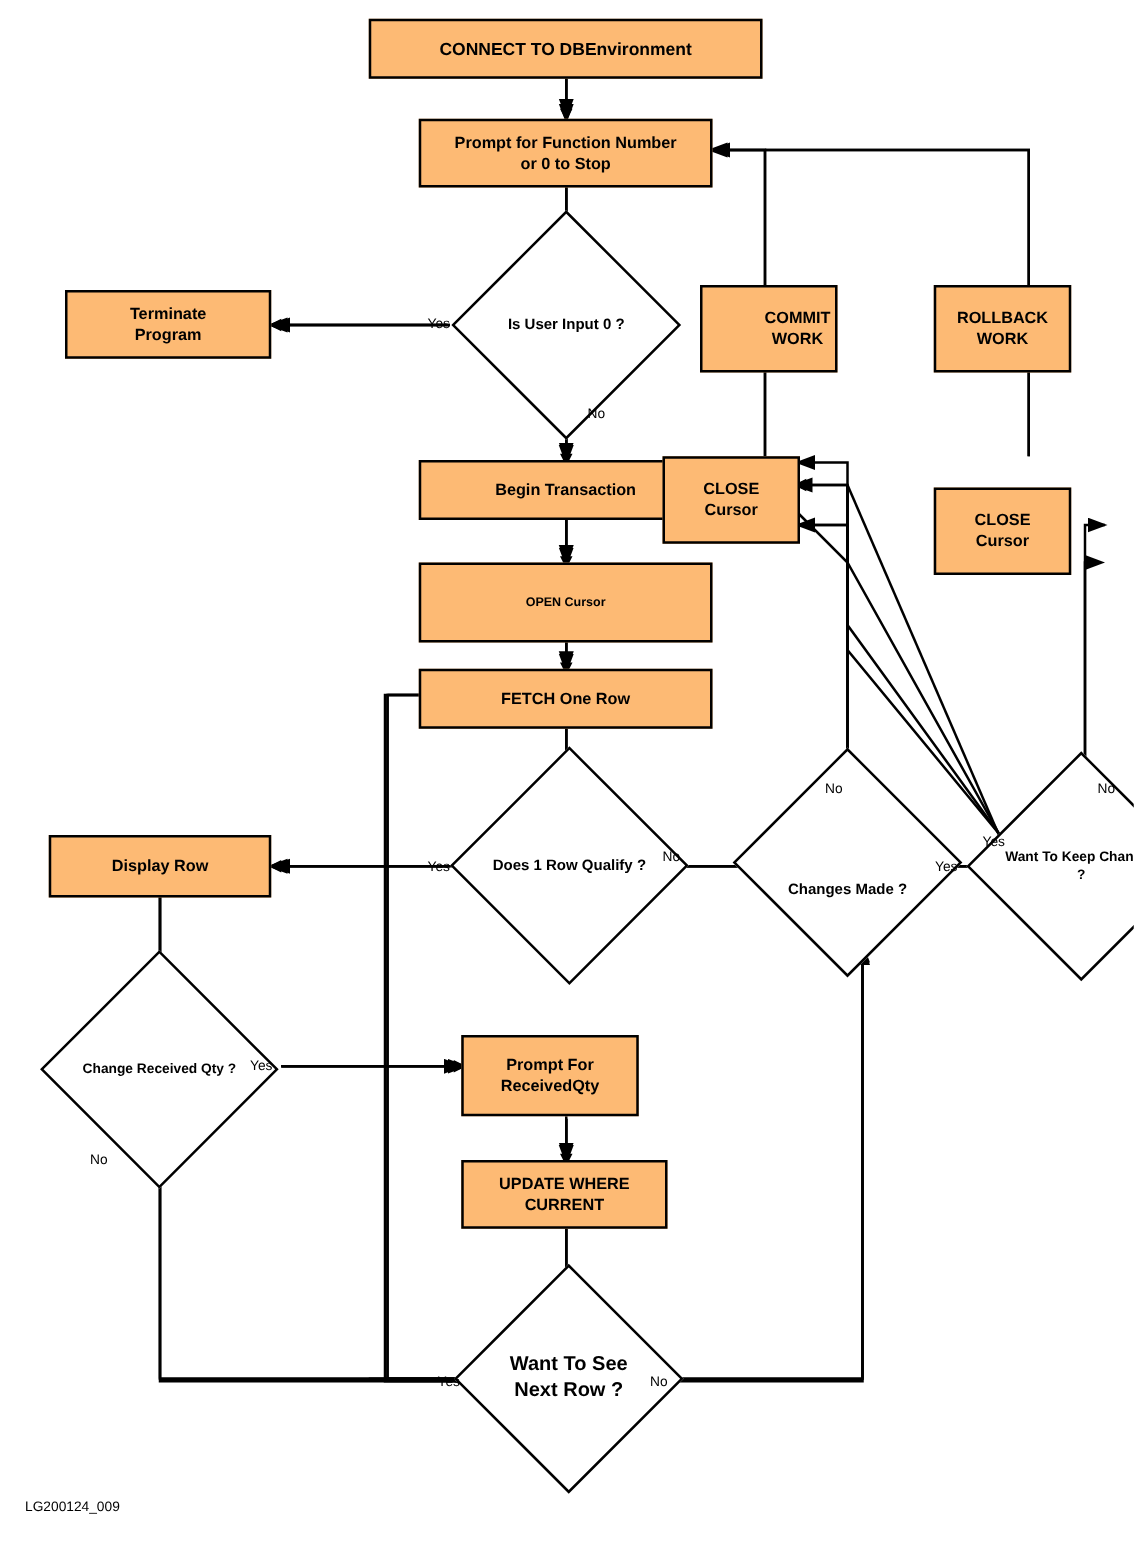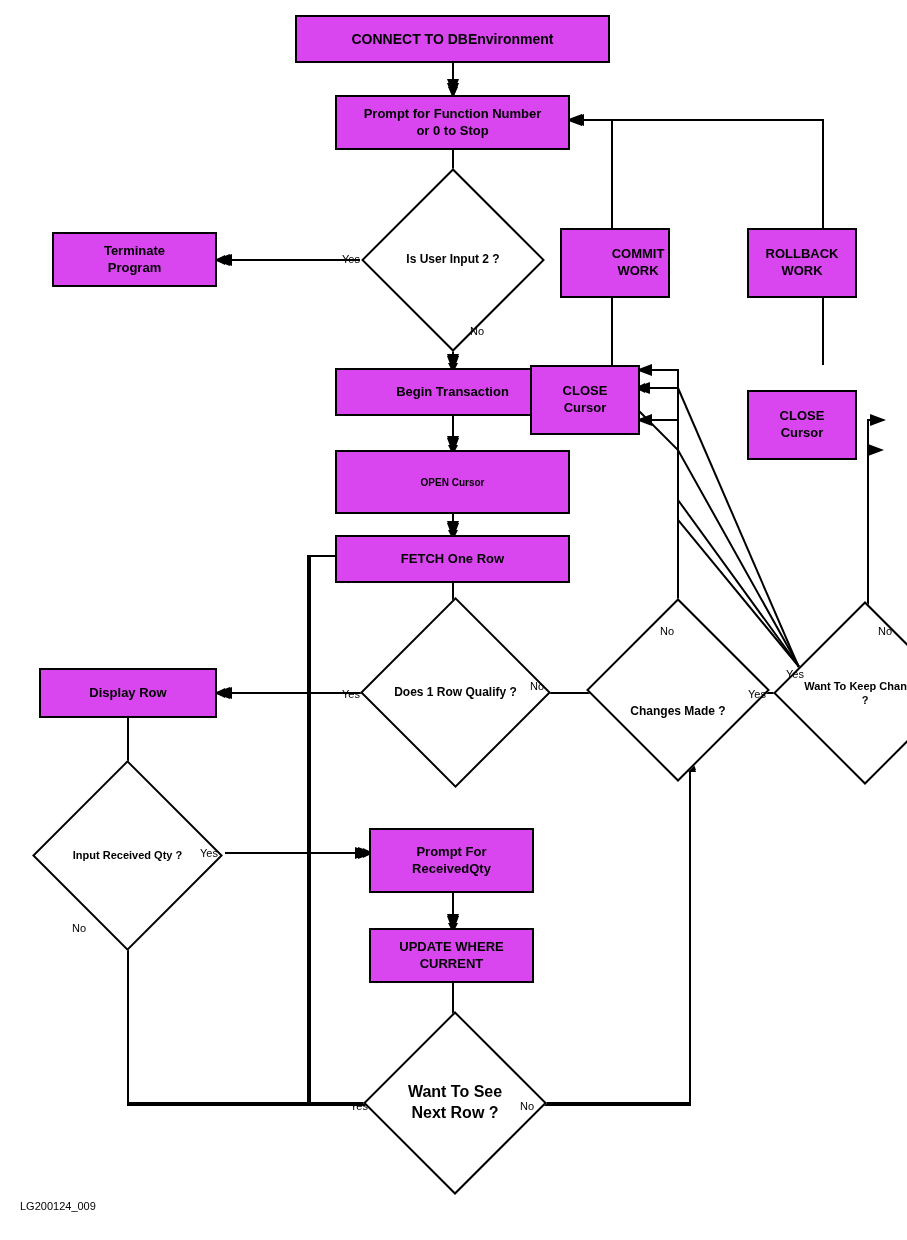--- a/index.html
+++ b/index.html
@@ -12,21 +12,21 @@
       overflow: hidden;
     }
     #diagram-container {
       position: relative;
       width: 907px;
       height: 1220px;
     }
     .flowchart-box {
       position: absolute;
       border: 2px solid #000;
-      background: #d946ef;
+      background: #fdba74;
       display: flex;
       align-items: center;
       justify-content: center;
       text-align: center;
       font-size: 13px;
       font-weight: bold;
       line-height: 1.3;
     }
     .diamond {
       position: absolute;
@@ -273,21 +273,21 @@
   </div>
 
   <div class="flowchart-box" style="left:52px;top:232px;width:165px;height:55px;font-size:13px;">
     <span style="white-space:pre-line;">Terminate
 Program</span>
   </div>
 
   <div class="diamond" style="left:388px;top:195px;width:130px;height:130px;">
     <div class="diamond-inner"></div>
     <div class="diamond-text">Is User
-Input 2
+Input 0
 ?</div>
   </div>
 
   <span class="label" style="left:342px;top:253px;">Yes</span>
 
   <span class="label" style="left:470px;top:325px;">No</span>
 
   <div class="flowchart-box" style="left:335px;top:368px;width:235px;height:48px;font-size:13px;">
     <span>Begin Transaction</span>
   </div>
@@ -322,31 +322,31 @@
 Made
 ?</div>
   </div>
 
   <span class="label" style="left:748px;top:688px;">Yes</span>
 
   <span class="label" style="left:660px;top:625px;">No</span>
 
   <div class="diamond" style="left:60px;top:788px;width:135px;height:135px;">
     <div class="diamond-inner"></div>
-    <div class="diamond-text" style="font-size:11px;">Input
+    <div class="diamond-text" style="font-size:11px;">Change
 Received
 Qty
 ?</div>
   </div>
 
   <span class="label" style="left:200px;top:847px;">Yes</span>
 
   <span class="label" style="left:72px;top:922px;">No</span>
 
-  <div class="flowchart-box" style="left:369px;top:828px;width:165px;height:65px;font-size:13px;">
+  <div class="flowchart-box" style="left:369px;top:828px;width:142px;height:65px;font-size:13px;">
     <span style="white-space:pre-line;">Prompt For
 ReceivedQty</span>
   </div>
 
   <div class="flowchart-box" style="left:369px;top:928px;width:165px;height:55px;font-size:13px;">
     <span style="white-space:pre-line;">UPDATE WHERE
 CURRENT</span>
   </div>
 
   <div class="diamond" style="left:390px;top:1038px;width:130px;height:130px;">

